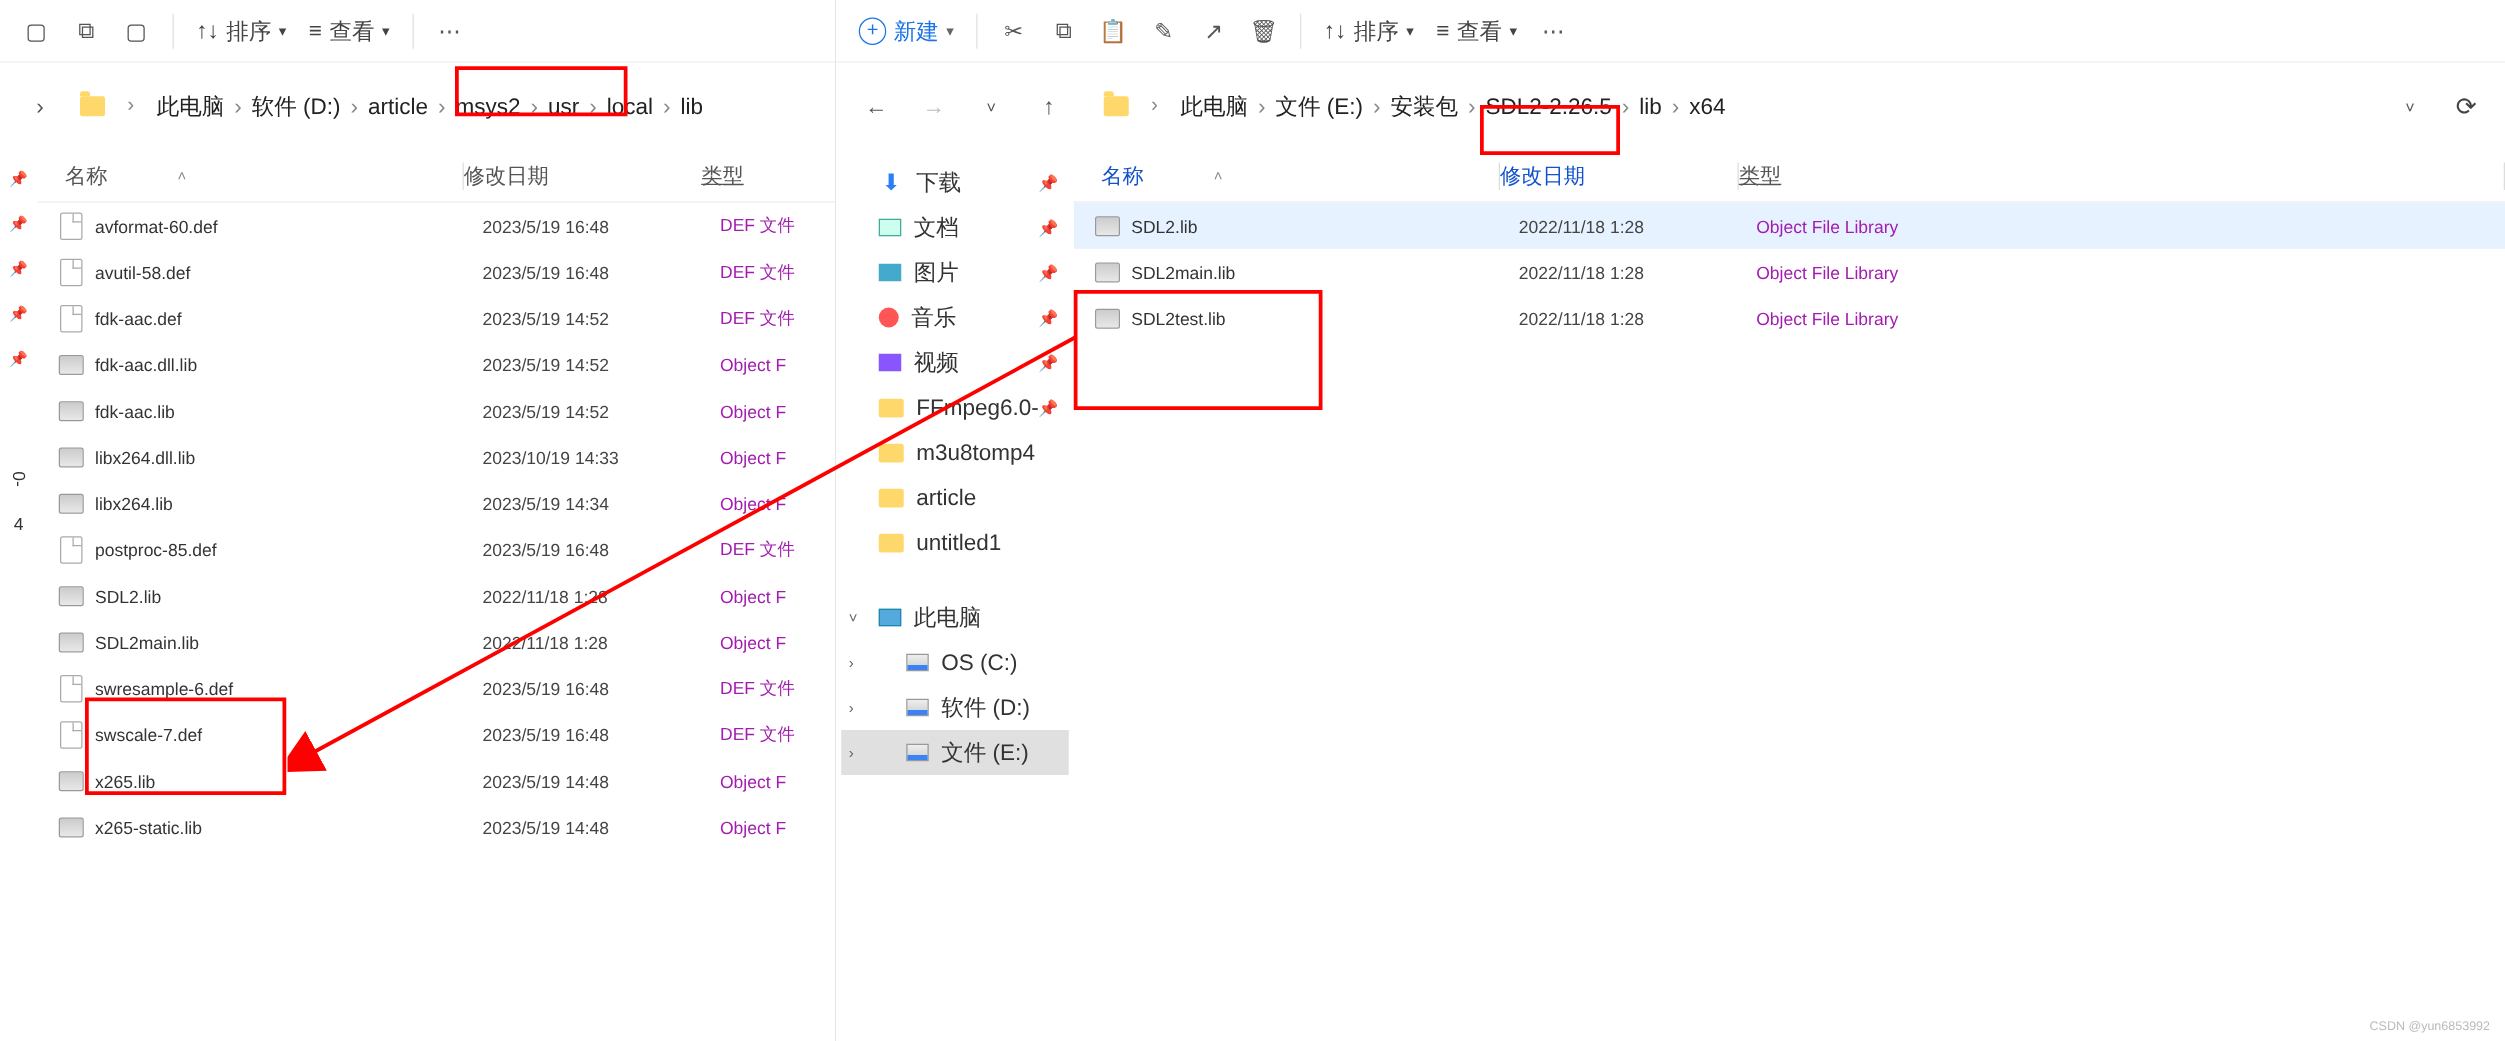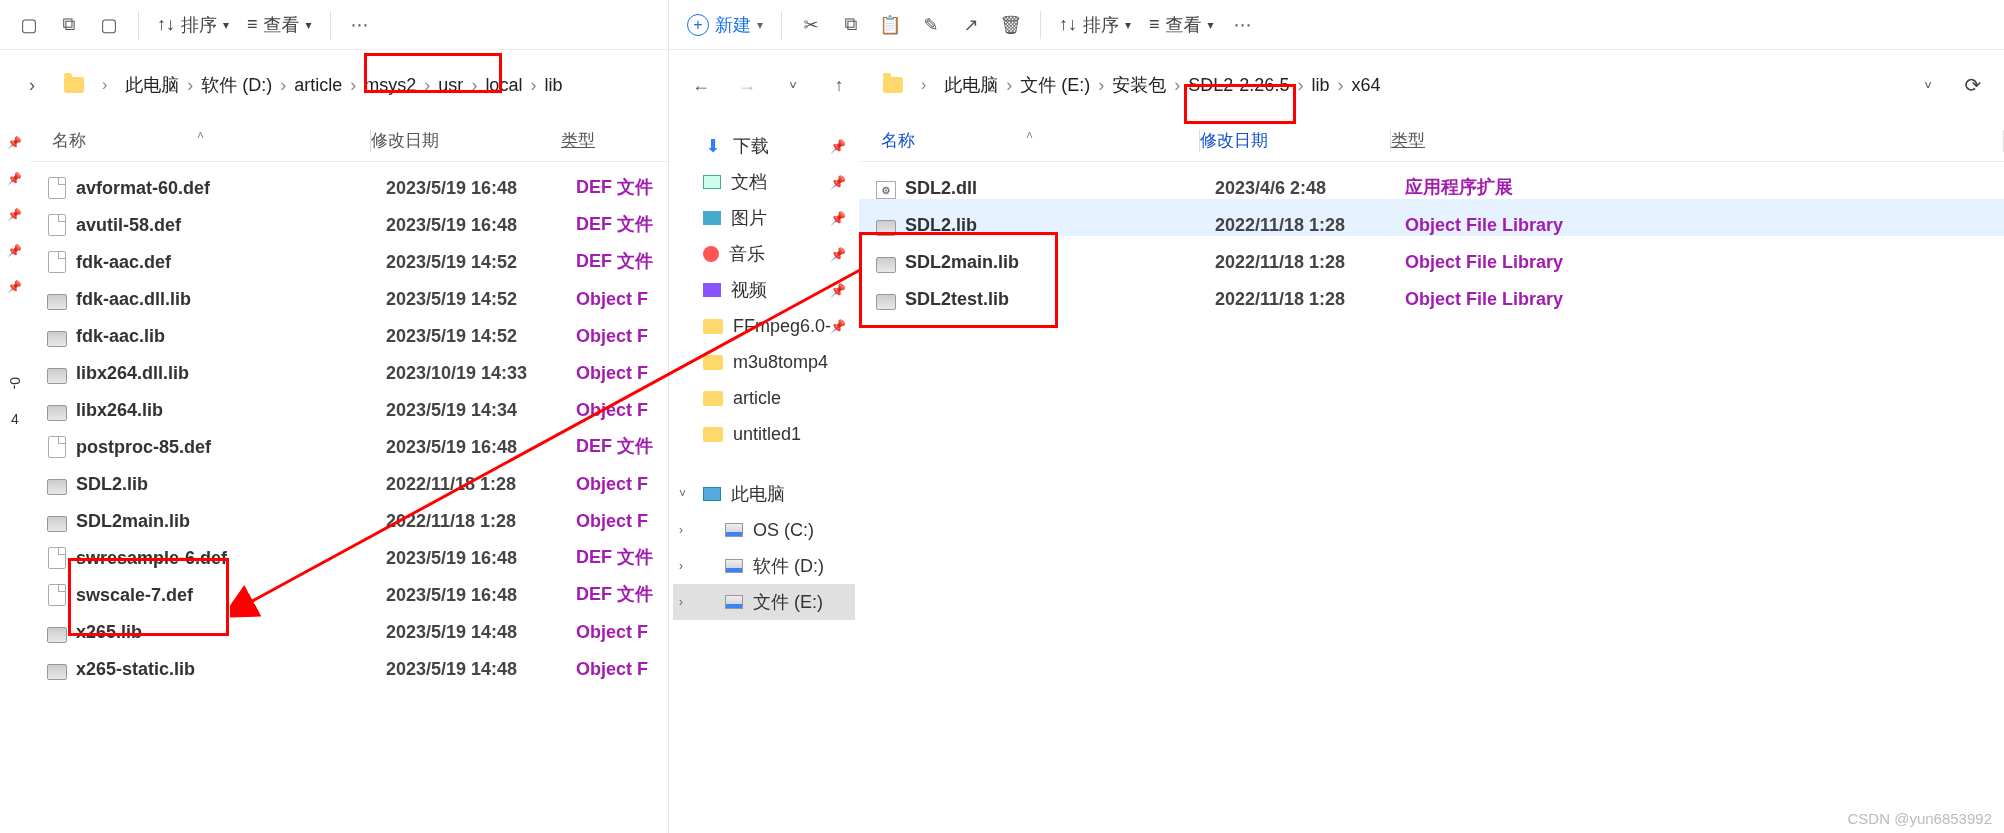--- a/index.html
+++ b/index.html
@@ -27,28 +27,28 @@
 .addr-refresh { width: 26px; height: 26px; color: #444; cursor: pointer; display: inline-flex; align-items: center; justify-content: center; font-size: 20px; }
 
 .body-row { display: flex; height: calc(100% - 120px); }
 .left-pane .body-row { height: calc(100% - 120px); }
 
 .pin-col { width: 30px; padding-top: 8px; }
 .pin-item { width: 30px; height: 30px; display: flex; align-items: center; justify-content: center; color: #888; margin-bottom: 6px; font-size: 12px; }
 
 .file-area { flex: 1; display: flex; flex-direction: column; }
 .col-head { display: flex; align-items: center; height: 42px; font-size: 17px; color: #555; border-bottom: 1px solid #eee; }
-.col-name { flex: 0 0 340px; padding-left: 22px; display: flex; gap: 111px; }
+.col-name { flex: 0 0 340px; padding-left: 22px; display: flex; align-items: center; gap: 56px; }
 .right-pane .col-name { flex: 0 0 340px; }
 .col-date { flex: 0 0 190px; }
 .col-type { flex: 1; text-decoration: underline; }
 .sort-caret { font-size: 12px; color: #888; }
 
 .file-list { flex: 1; overflow: hidden; }
-.file-row { display: flex; align-items: flex-end; height: 37px; font-size: 18px; color: #333; padding-left: 14px; cursor: pointer; font-weight: bold; }
+.file-row { display: flex; align-items: center; height: 37px; font-size: 14px; color: #333; padding-left: 14px; cursor: pointer; }
 .file-row.selected { background: #e6f2ff; }
 .fi-icon { width: 26px; display: inline-flex; align-items: center; justify-content: center; margin-right: 6px; }
 .fi-name { flex: 0 0 310px; white-space: nowrap; overflow: hidden; }
 .right-pane .fi-name { flex: 0 0 310px; }
 .fi-date { flex: 0 0 190px; color: #444; }
 .fi-type { flex: 1; color: #a21caf; white-space: nowrap; }
 
 .def-icon { width: 18px; height: 22px; border: 1px solid #aaa; background: #fff; border-radius: 2px; position: relative; }
 .def-icon::after { content: ""; position: absolute; top: 0; right: 0; width: 6px; height: 6px; border-left: 1px solid #aaa; border-bottom: 1px solid #aaa; }
 .lib-icon { width: 20px; height: 16px; background: linear-gradient(#ccc,#e8e8e8); border: 1px solid #999; border-radius: 2px; display: inline-block; }
@@ -70,21 +70,21 @@
 .ico-video { width:18px; height:14px; background:#85f; }
 .ico-pc { width:18px; height:14px; background:#5ad; border:1px solid #28a; }
 .ico-disk { width:18px; height:14px; background:linear-gradient(#eee,#ccc); border:1px solid #999; position:relative; }
 .ico-disk::after { content:""; position:absolute; bottom:0; left:0; width:100%; height:4px; background:#3b82f6; }
 .ico-folder { width: 20px; height: 15px; background: #ffd86b; border-radius: 2px; }
 
 
 .annot { position: absolute; border: 3px solid #f00; pointer-events: none; z-index: 50; }
 .arrow-svg { position: absolute; z-index: 49; pointer-events: none; }
 
-.watermark { position: absolute; bottom: 6px; right: 12px; color: #bbb; font-size: 15px; }
+.watermark { position: absolute; bottom: 6px; right: 12px; color: #bbb; font-size: 10px; }
 
 .col-resize { width: 1px; height: 22px; background: #ddd; }
 .right-pane .col-head .col-name, .right-pane .col-head .col-date { color: #1252cc; }
 </style>
 </head>
 <body>
 
 <div class="container">
 
   <div class="pane left-pane">
@@ -391,28 +391,20 @@
             <span>名称</span>
             <span class="sort-caret">˄</span>
           </div>
           <span class="col-resize"></span>
           <div class="col-date">修改日期</div>
           <span class="col-resize"></span>
           <div class="col-type">类型</div>
           <span class="col-resize"></span>
         </div>
         <div class="file-list" id="right-files">
-            <div class="file-row">
-              <span class="fi-icon">
-                <span class="dll-icon"></span>
-              </span>
-              <span class="fi-name">SDL2.dll</span>
-              <span class="fi-date">2023/4/6 2:48</span>
-              <span class="fi-type">应用程序扩展</span>
-            </div>
             <div class="file-row selected">
               <span class="fi-icon">
                 <span class="lib-icon"></span>
               </span>
               <span class="fi-name">SDL2.lib</span>
               <span class="fi-date">2022/11/18 1:28</span>
               <span class="fi-type">Object File Library</span>
             </div>
             <div class="file-row">
               <span class="fi-icon">

